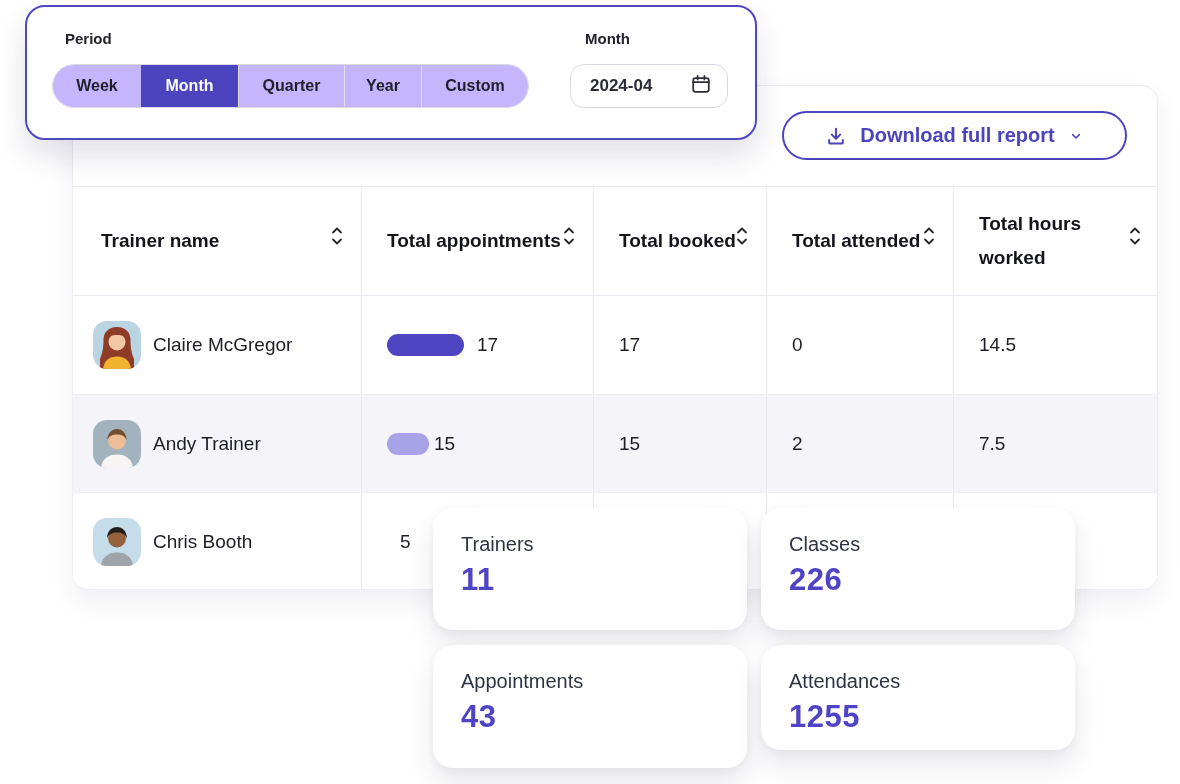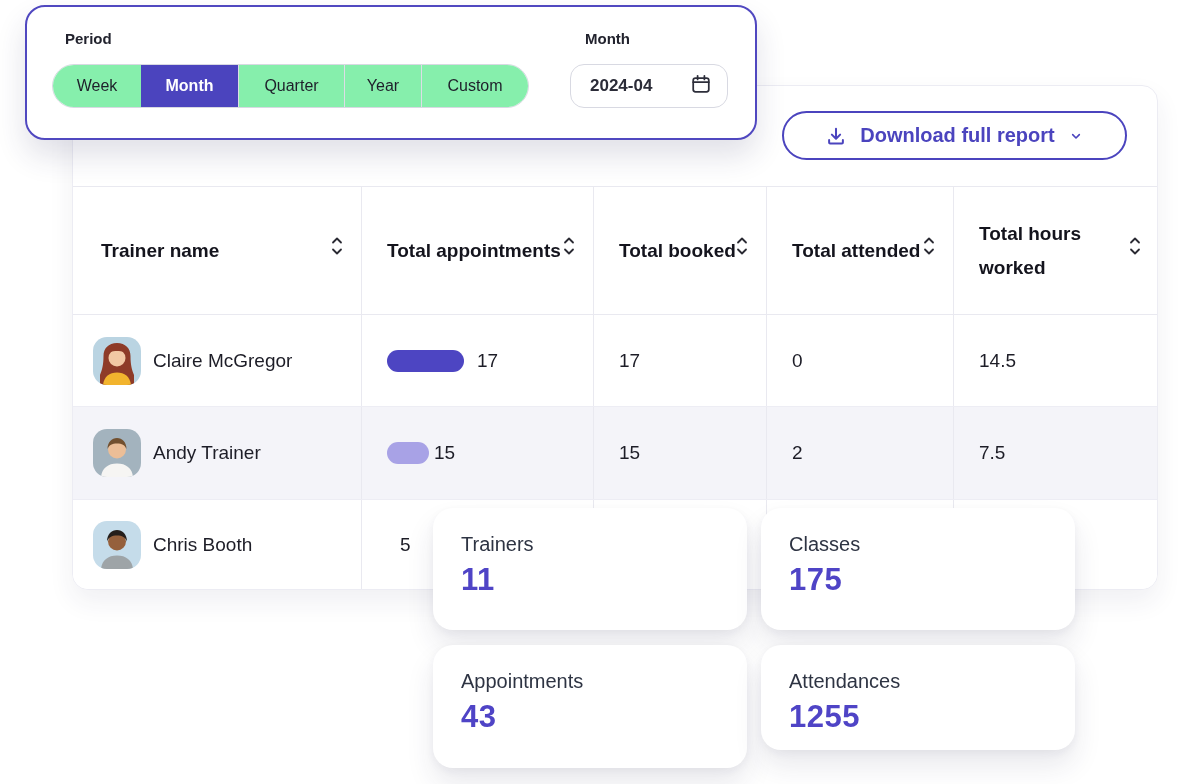--- a/index.html
+++ b/index.html
@@ -26,21 +26,21 @@
     font-family:"Liberation Sans", sans-serif;
   }
   .download-btn svg{ display:block; }
 
   
   .table{ height:405px; display:flex; flex-direction:column; }
   .thead, .trow{
     display:grid; grid-template-columns:288px 232px 173px 187px 206px;
   }
   .thead{
-    height:129px; border-top:1px solid #e9e9f0; border-bottom:1px solid #e9e9f0;
+    height:110px; border-top:1px solid #e9e9f0; border-bottom:1px solid #e9e9f0;
     background:#ffffff;
   }
   .th{
     display:flex; align-items:center; justify-content:space-between;
     padding:0 18px 0 25px; font-size:19px; font-weight:700; color:#14141d;
     line-height:34px; cursor:pointer;
   }
   .th:first-child{ padding-left:28px; }
   .th + .th, .td + .td{ border-left:1px solid #e9e9f0; }
   .trow{ flex:1; border-bottom:1px solid #ededf4; }
@@ -64,21 +64,21 @@
   }
   .panel-label{ position:absolute; font-size:15px; font-weight:700; color:#22232e; }
   .label-period{ left:38px; top:23px; }
   .label-month{ left:558px; top:23px; }
   .segmented{
     position:absolute; left:25px; top:57px; height:44px; display:flex;
     border:1px solid #d8d9e2; border-radius:22px; overflow:hidden; background:#fff;
   }
   .segment{
     height:100%; display:flex; align-items:center; justify-content:center;
-    font-size:16px; font-weight:400; color:#1e1f2a; background:#86efac; border:none;
+    font-size:16px; font-weight:700; color:#1e1f2a; background:#c4b5fd; border:none;
     border-left:1px solid #dcdde6; cursor:pointer; font-family:"Liberation Sans", sans-serif;
   }
   .segment:first-child{ border-left:none; }
   .segment.w-week{ width:88px; } .segment.w-month{ width:97px; }
   .segment.w-quarter{ width:106px; } .segment.w-year{ width:77px; } .segment.w-custom{ width:107px; }
   .segment.selected{ background:#4B44BE; color:#ffffff; font-weight:700; border-left:none; }
   .date-input{
     position:absolute; left:543px; top:57px; width:158px; height:44px;
     border:1px solid #d8d9e2; border-radius:14px; background:#fff;
     display:flex; align-items:center; justify-content:space-between;
@@ -261,21 +261,21 @@
       </span>
     </div>
   </section>
 
   <section class="stat-card pos-0">
     <div class="stat-label">Trainers</div>
     <div class="stat-value">11</div>
   </section>
   <section class="stat-card pos-1">
     <div class="stat-label">Classes</div>
-    <div class="stat-value">175</div>
+    <div class="stat-value">226</div>
   </section>
   <section class="stat-card pos-2">
     <div class="stat-label">Appointments</div>
     <div class="stat-value">43</div>
   </section>
   <section class="stat-card pos-3">
     <div class="stat-label">Attendances</div>
     <div class="stat-value">1255</div>
   </section>
 

